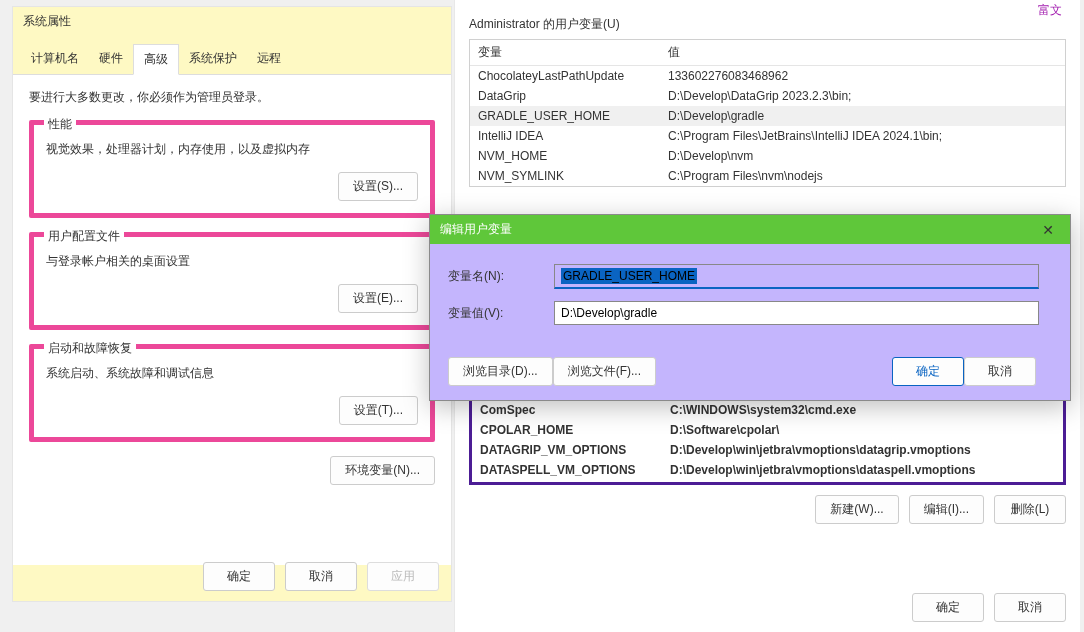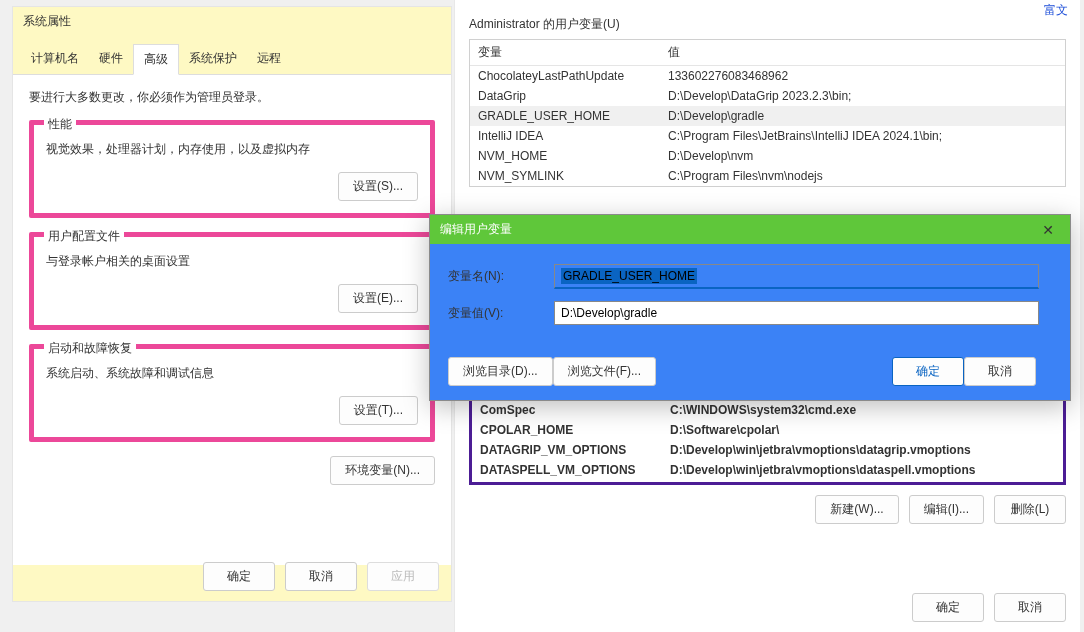--- a/index.html
+++ b/index.html
@@ -21,36 +21,36 @@
 .btn-row { display: flex; justify-content: flex-end; gap: 8px; }
 .btn { background: #fdfdfd; border: 1px solid #ccc; border-radius: 3px; padding: 5px 14px; cursor: pointer; color: #333; min-width: 72px; text-align: center; }
 .btn-primary { border-color: #0a64c2; color: #0a64c2; }
 .sysprops-footer { position: absolute; bottom: 10px; right: 12px; display: flex; gap: 10px; }
 .sysprops-footer .btn.faded { color: #bbb; border-color: #ddd; }
 
 .envvar {
   position: absolute; left: 454px; top: 0; width: 626px; height: 632px;
   background: #fff; border-left: 1px solid #e8e8e8;
 }
-.env-header-right { position: absolute; right: 12px; top: 2px; color: #1d4ed8; }
+.env-header-right { position: absolute; right: 18px; top: 2px; color: #a21caf; }
 .env-section { padding: 16px 14px 0 14px; }
 .env-section-title { color: #333; margin-bottom: 6px; }
 .table-wrap { border: 1px solid #d0d0d0; height: 148px; overflow: hidden; }
 .table-wrap2 { border: 3px solid #4c1d95; height: 108px; overflow: hidden; margin-top: 0; font-weight: bold; }
 table { width: 100%; border-collapse: collapse; }
 th { text-align: left; font-weight: normal; padding: 4px 8px; border-bottom: 1px solid #e5e5e5; color: #333; }
 td { padding: 3px 8px; color: #333; white-space: nowrap; }
 tr.sel td { background: #f0f0f0; }
 .col-var { width: 190px; }
 .env-btns { display: flex; justify-content: flex-end; gap: 10px; padding: 10px 14px 0 0; }
 .env-footer { position: absolute; bottom: 10px; right: 14px; display: flex; gap: 10px; }
 
 .dialog {
   position: absolute; left: 429px; top: 214px; width: 642px;
-  background: #3b82f6; border: 1px solid #8a8a8a; box-shadow: 0 6px 24px rgba(0,0,0,.25);
+  background: #c4b5fd; border: 1px solid #8a8a8a; box-shadow: 0 6px 24px rgba(0,0,0,.25);
 }
 .dialog-title { background: #5fc73a; color: #fff; padding: 6px 10px; display: flex; justify-content: space-between; align-items: center; }
 .dialog-title .x { color: #333; font-size: 14px; cursor: pointer; padding: 0 6px; }
 .dialog-body { padding: 20px 31px 14px 18px; }
 .form-row { display: flex; align-items: center; margin-bottom: 12px; gap: 10px; }
 .form-label { width: 96px; color: #333; }
 .form-input { flex: 1; border: 1px solid #888; padding: 4px 6px; font-size: 12px; }
 .sel-text { background: #0a64c2; padding: 1px 2px; }
 .dialog-btns { display: flex; gap: 0; padding: 6px 34px 14px 18px; }
 .dialog-btns .spacer { flex: 1; }

